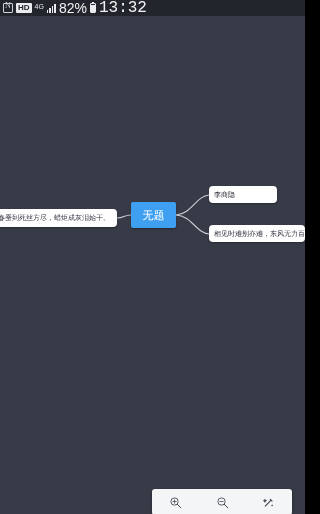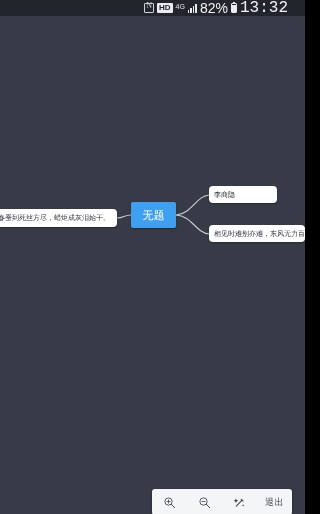--- a/index.html
+++ b/index.html
@@ -20,22 +20,22 @@
 
   
   #statusbar {
     position: absolute;
     left: 0; top: 0;
     width: 305px;
     height: 16px;
     background: #22252c;
     display: flex;
     align-items: center;
-    justify-content: flex-end;
-    padding-right: 17px;
+    justify-content: flex-start;
+    padding-right: 9px;
     box-sizing: border-box;
   }
   .sb-item {
     display: flex;
     align-items: center;
     margin-left: 3px;
     color: #f2f2f2;
     font-size: 14px;
     line-height: 1;
     letter-spacing: 0px;
@@ -261,20 +261,17 @@
         <span>
           <svg width="13" height="13" viewBox="0 0 20 20">
             <line x1="5" y1="15.5" x2="14" y2="6.5" stroke="#3d414b" stroke-width="1.6" stroke-linecap="round"></line>
             <line x1="12.5" y1="5" x2="15.5" y2="8" stroke="#3d414b" stroke-width="1.6" stroke-linecap="round"></line>
             <path d="M4.5 4 L5.6 6.3 L8 7.3 L5.6 8.3 L4.5 10.6 L3.5 8.3 L1.2 7.3 L3.5 6.3 Z" fill="#3d414b"></path>
             <path d="M15.5 12.5 L16.1 13.8 L17.4 14.4 L16.1 15 L15.5 16.3 L15 15 L13.7 14.4 L15 13.8 Z" fill="#3d414b"></path>
           </svg>
         </span>
       </div>
 
-      <div class="tb-btn">
-        <span class="tb-label">退出</span>
-      </div>
 
     </div>
 
   </div>
 </div>
 
 </body></html>

